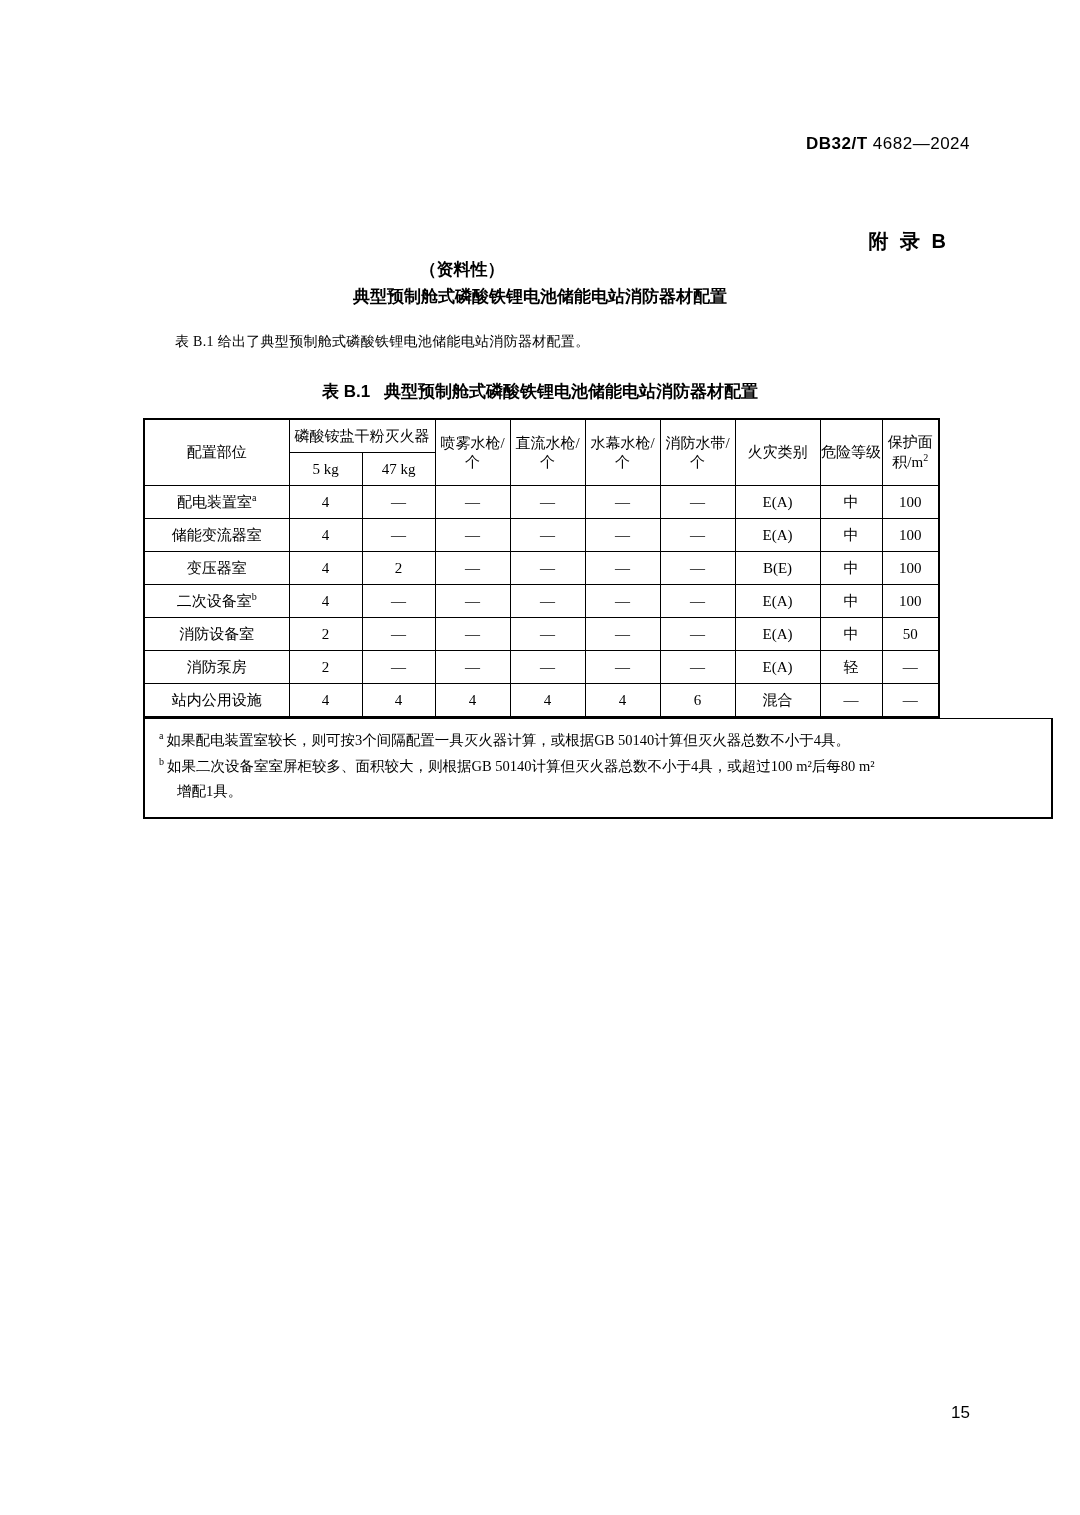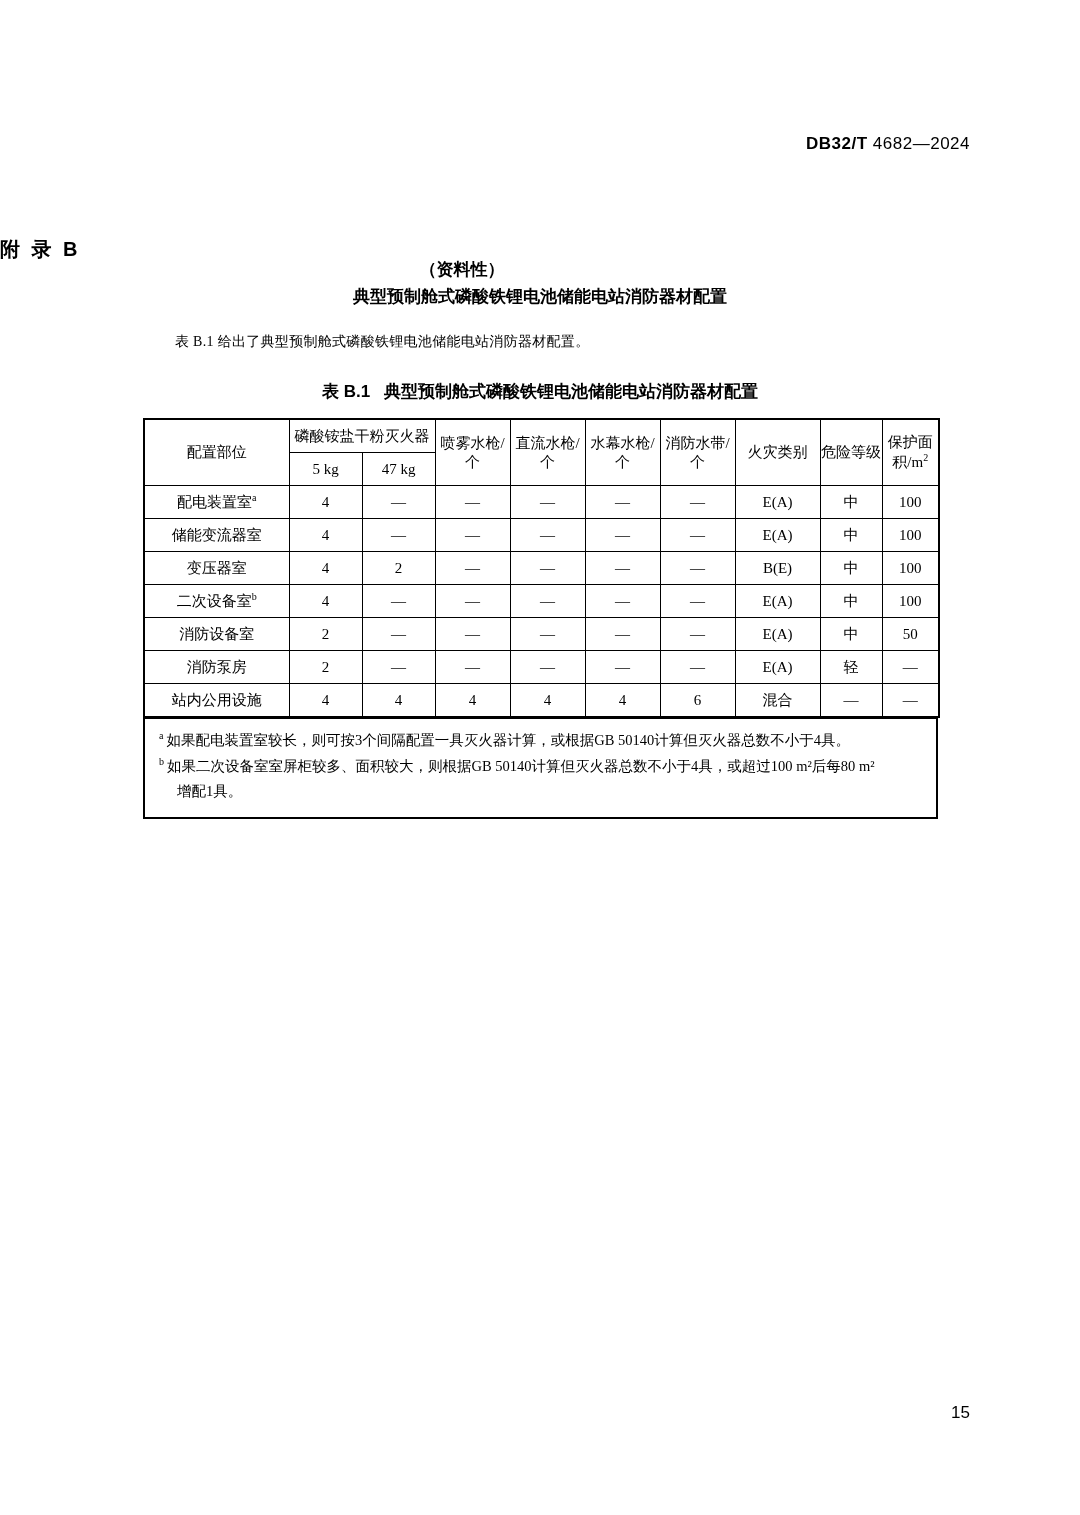--- a/index.html
+++ b/index.html
@@ -32,24 +32,24 @@
     letter-spacing: 0.5px;
     white-space: nowrap;
   }
   .header .std-code {
     font-weight: bold;
   }
 
   
   .annex-title {
     position: absolute;
-    top: 236px;
+    top: 228px;
     left: 0;
     width: 949px;
-    text-align: left;
+    text-align: right;
     font-family: "Liberation Sans", sans-serif;
     font-weight: bold;
     font-size: 20px;
     letter-spacing: 3px;
   }
   .annex-sub {
     position: absolute;
     top: 258px;
     left: 0;
     width: 924px;
@@ -120,21 +120,21 @@
   .th-multi { padding: 2px 4px; }
   .cell-body { font-size: 15px; }
   .sup {
     font-size: 10px;
     vertical-align: super;
   }
   
   .notes {
     border: 2px solid #000;
     border-top: 1px solid #000;
-    width: 795px;
+    width: 910px;
     box-sizing: border-box;
     padding: 8px 14px 12px 14px;
     font-size: 14.5px;
     line-height: 1.75;
   }
   .notes .note-line { white-space: nowrap; }
   .notes .note-indent { padding-left: 18px; }
   .notes .nsup {
     font-size: 10px;
     vertical-align: super;

